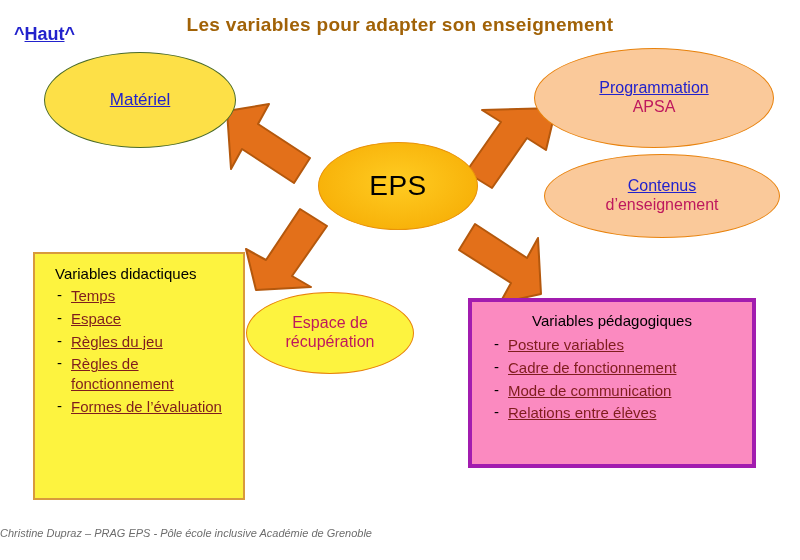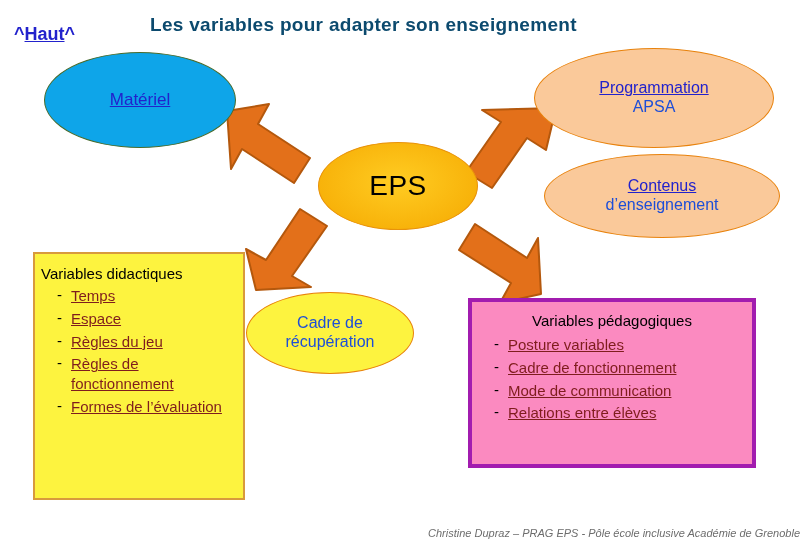--- a/index.html
+++ b/index.html
@@ -30,44 +30,44 @@
     letter-spacing: 0px;
     white-space: nowrap;
   }
   .haut-link .u { text-decoration: underline; }
 
   .slide-title {
     position: absolute;
     left: 150px;
     top: 14px;
     width: 500px;
-    text-align: left;
+    text-align: center;
     font-size: 19px;
     font-weight: bold;
-    color: #0c4a6e;
+    color: #a16207;
     letter-spacing: 0.3px;
     white-space: nowrap;
   }
 
   
   .ellipse {
     position: absolute;
     border-radius: 50%;
     box-sizing: border-box;
     display: flex;
     flex-direction: column;
     align-items: center;
     justify-content: center;
     text-align: center;
     line-height: 1.18;
   }
   .ell-materiel {
     left: 44px; top: 52px;
     width: 192px; height: 96px;
-    background: #0ea5e9;
+    background: #fde047;
     border: 1.5px solid #4a6b2a;
   }
   .ell-prog {
     left: 534px; top: 48px;
     width: 240px; height: 100px;
     background: #fac99a;
     border: 1.5px solid #e8820c;
   }
   .ell-contenus {
     left: 544px; top: 154px;
@@ -89,21 +89,21 @@
     border: 1.5px solid #e8820c;
   }
 
   .eps-text {
     font-size: 28px;
     color: #000000;
     letter-spacing: 0.5px;
   }
   .ell-line {
     font-size: 16px;
-    color: #1d4ed8;
+    color: #be185d;
     white-space: nowrap;
   }
   .ell-line.link {
     color: #2222cc;
     text-decoration: underline;
     cursor: pointer;
   }
   .ell-materiel .ell-line.link { font-size: 17px; }
   .ell-temps .ell-line { font-size: 16px; }
 
@@ -123,21 +123,21 @@
     width: 288px; height: 170px;
     background: #fb8ac0;
     border: 4px solid #a21caf;
   }
   .panel-title {
     font-size: 15px;
     color: #000000;
     white-space: nowrap;
   }
   .panel-didactiques .panel-title {
-    margin: 11px 0 4px 6px;
+    margin: 11px 0 4px 20px;
   }
   .panel-pedagogiques .panel-title {
     margin: 10px 0 6px 0;
     text-align: center;
   }
   .panel ul {
     list-style: none;
     margin: 0;
     padding: 0;
   }
@@ -168,21 +168,21 @@
     width: 800px; height: 560px;
     pointer-events: none;
   }
 
   
   .footer {
     position: absolute;
     left: 0;
     top: 527px;
     width: 800px;
-    text-align: right;
+    text-align: left;
     font-size: 11px;
     font-style: italic;
     color: #6d6d6d;
     white-space: nowrap;
   }
 </style>
 </head>
 <body>
 
 <div id="slide">
@@ -214,21 +214,21 @@
   <div class="ellipse ell-contenus">
     <span class="ell-line link">Contenus</span>
     <span class="ell-line">d’enseignement</span>
   </div>
 
   <div class="ellipse ell-eps">
     <span class="eps-text">EPS</span>
   </div>
 
   <div class="ellipse ell-temps">
-    <span class="ell-line">Cadre de</span>
+    <span class="ell-line">Espace de</span>
     <span class="ell-line">récupération</span>
   </div>
 
   <div class="panel panel-didactiques">
     <div class="panel-title">Variables didactiques</div>
     <ul>
       <li>
         <span class="dash">-</span>
         <span class="item-link">Temps</span>
       </li>

